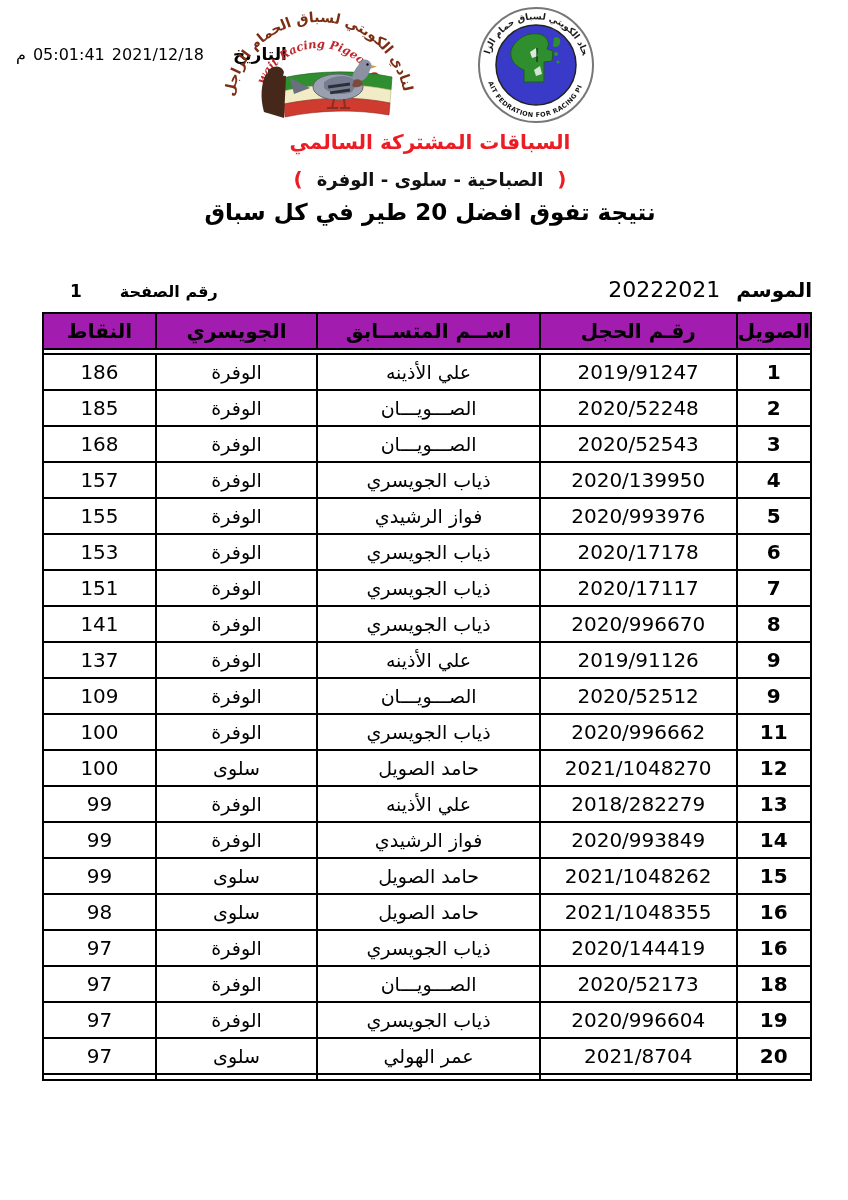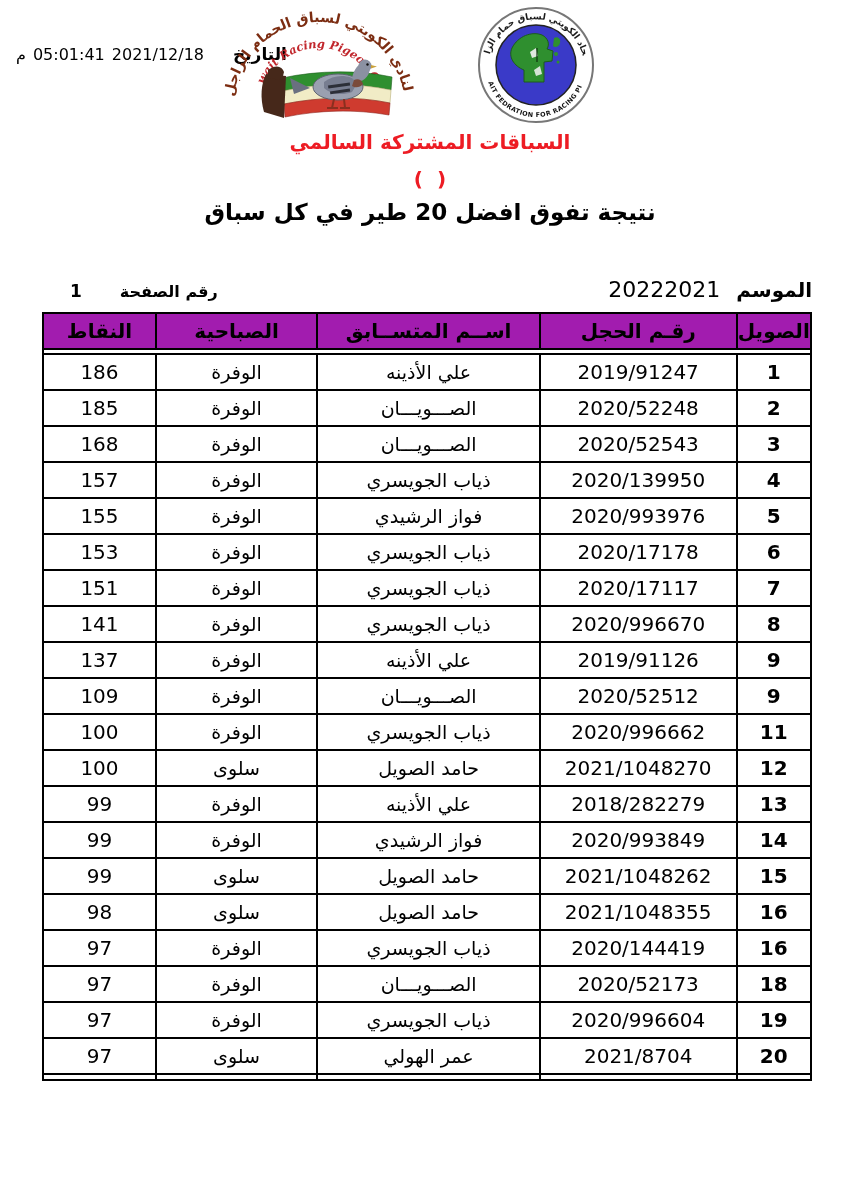--- a/index.html
+++ b/index.html
@@ -146,20 +146,21 @@
     <text font-size="6.4" font-weight="bold" fill="#111" font-family="DejaVu Sans, sans-serif" letter-spacing="0.4">
       <textPath href="#fedArcEn" startOffset="50%" text-anchor="middle">KUWAIT FEDRATION FOR RACING PIGEON</textPath>
     </text>
   </svg>
 </div>
 
 <div class="title-red">السباقات المشتركة  السالمي</div>
 
 <div class="title-loc">
   <span class="paren">(</span>
+  <span class="words">الصباحية - سلوى -  الوفرة</span>
   <span class="paren">)</span>
 </div>
 
 <div class="title-main">نتيجة تفوق  افضل  20  طير في كل سباق</div>
 
 <div class="meta-row">
   <div class="season">
     <span class="lbl">الموسم</span>
     <span class="val">20222021</span>
   </div>
@@ -175,21 +176,21 @@
       <col class="c-ring">
       <col class="c-name">
       <col class="c-club">
       <col class="c-points">
   </colgroup>
   <thead>
     <tr>
       <th>الصويل</th>
       <th>رقـم الحجل</th>
       <th>اســم المتســابق</th>
-      <th>الصباحية</th>
+      <th>الجويسري</th>
       <th>النقاط</th>
     </tr>
     <tr class="gap-row">
         <td colspan="5"></td>
       </tr>
   </thead>
   <tbody>
       <tr>
     <td class="rank">1</td>
     <td class="ring">2019/91247</td>

